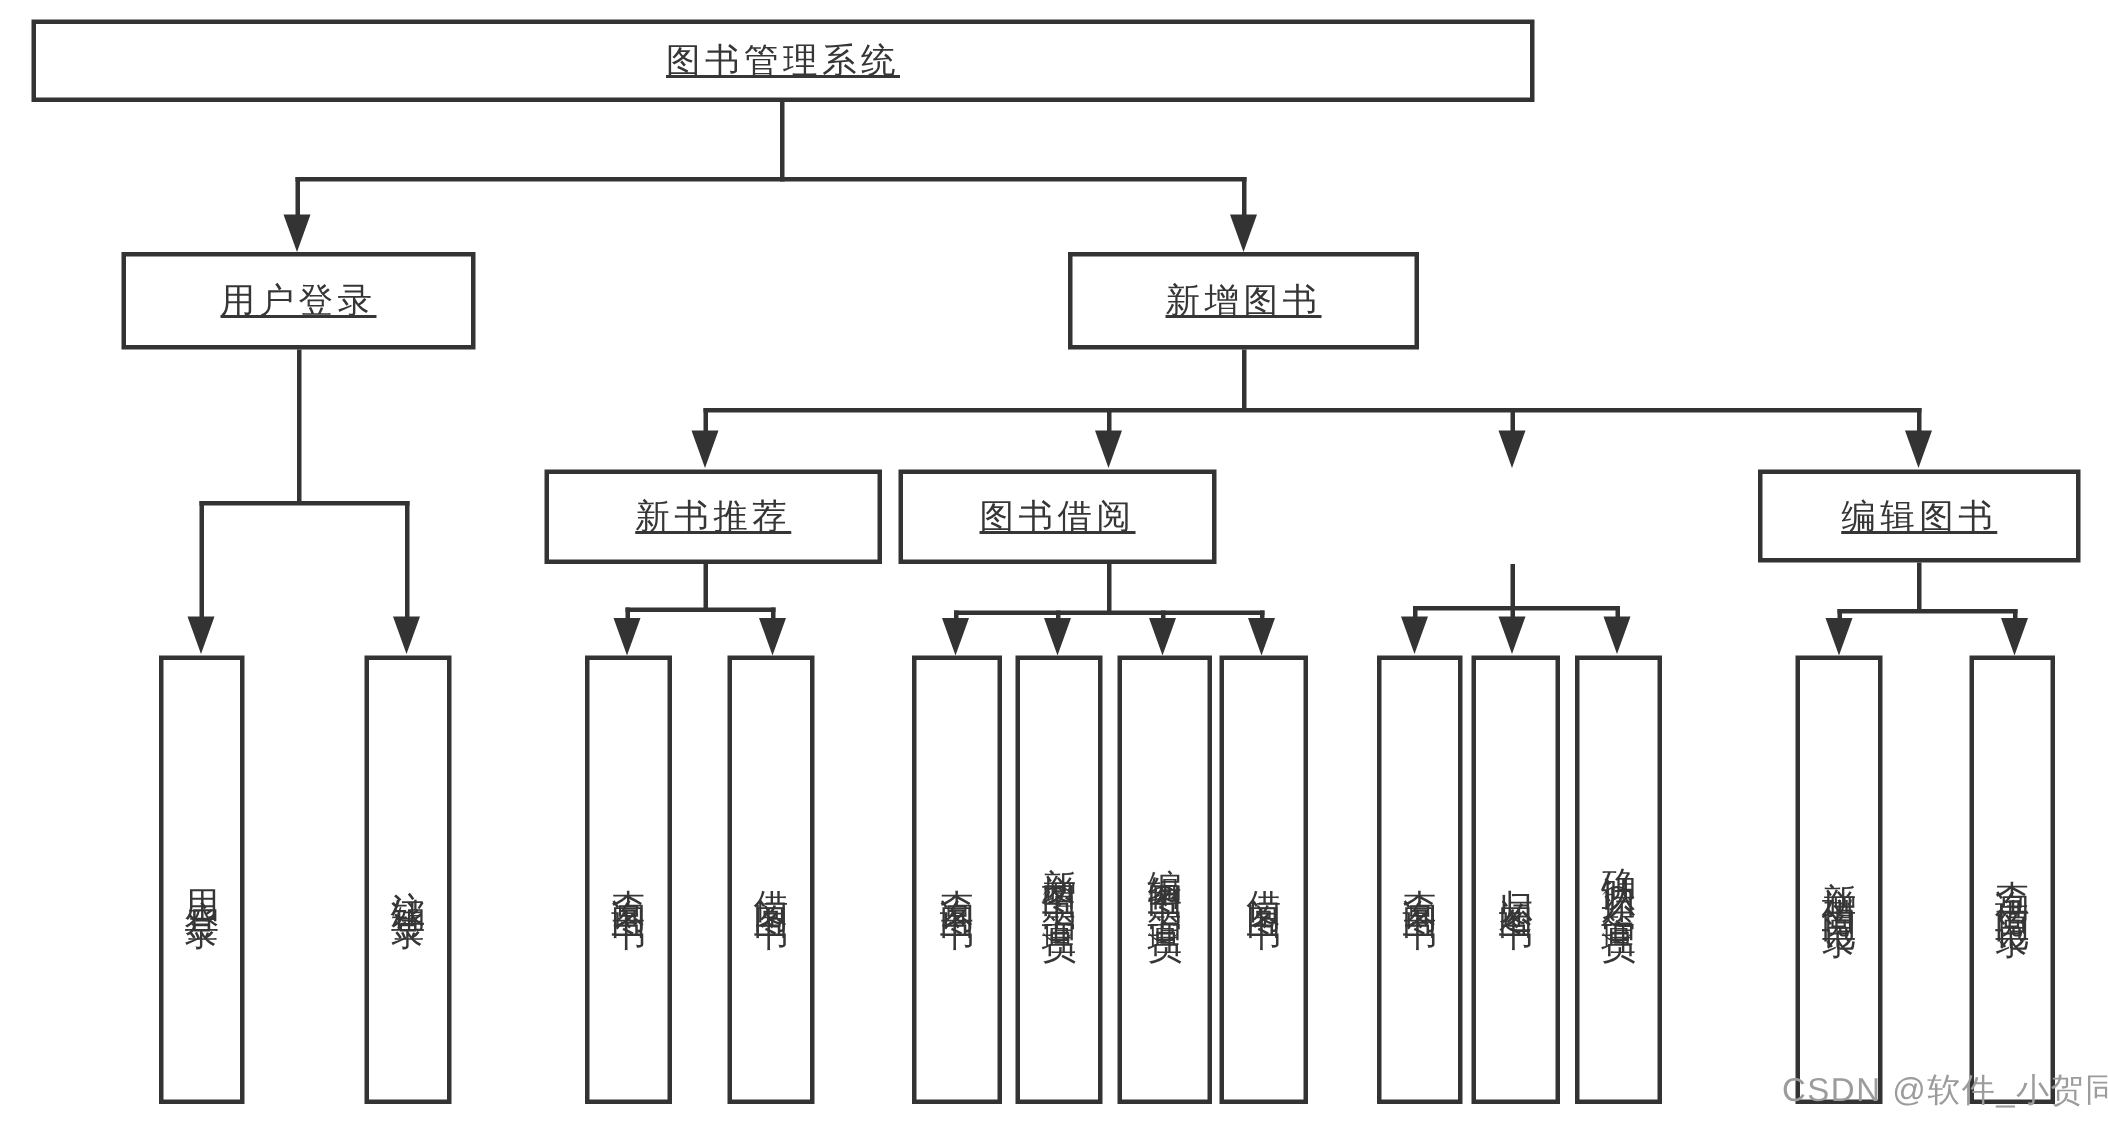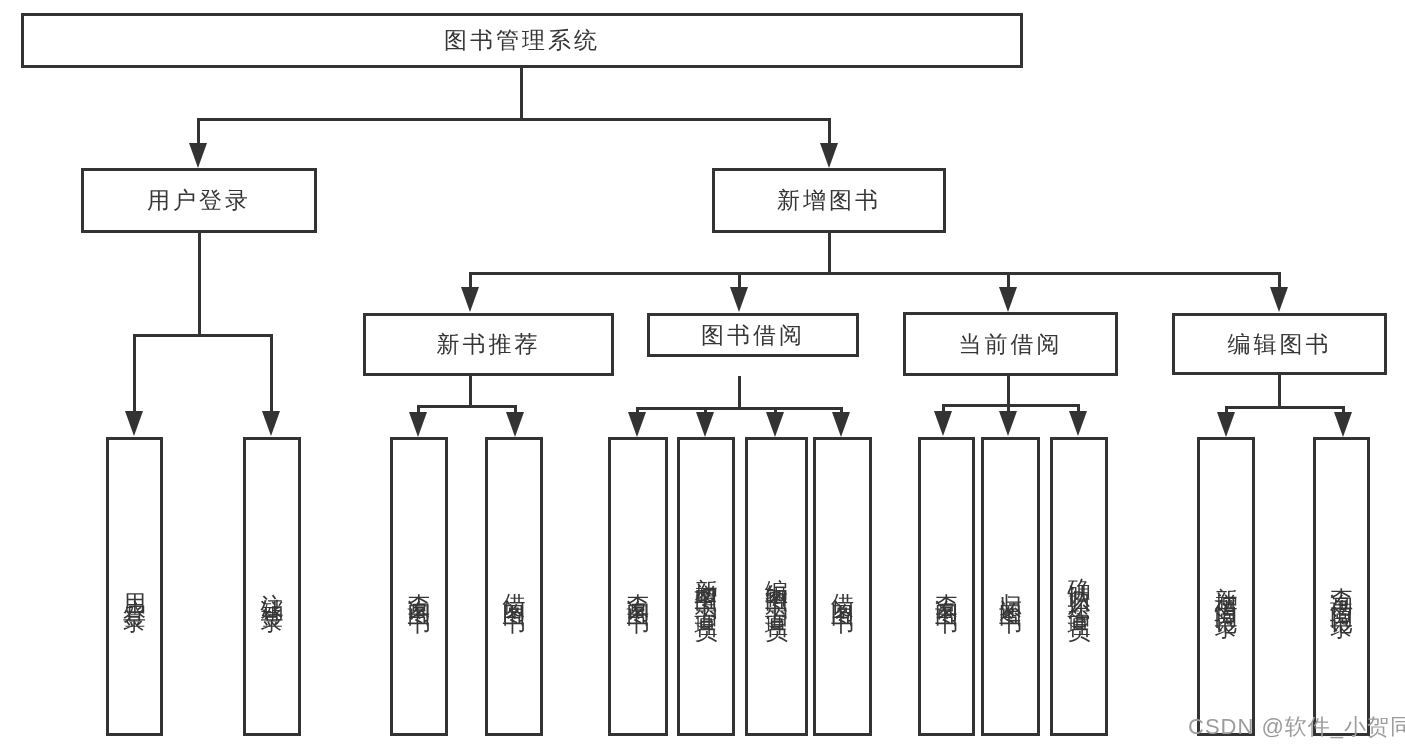--- a/index.html
+++ b/index.html
@@ -4,21 +4,21 @@
 <style>
   html,body{margin:0;padding:0;background:#ffffff;}
   .stage{
     position:relative;width:1405px;height:747px;background:#ffffff;overflow:hidden;
     font-family:"Liberation Sans","DejaVu Sans",sans-serif;color:#363636;
   }
   .node{
     position:absolute;box-sizing:border-box;border:3px solid #333333;background:#ffffff;
     display:flex;align-items:center;justify-content:center;
   }
-  .hlabel{font-size:23px;letter-spacing:3px;color:#363636;white-space:nowrap;}
+  .hlabel{font-size:23px;letter-spacing:3px;color:#363636;white-space:nowrap;text-decoration:underline;}
   .vlabel{
     writing-mode:vertical-rl;text-orientation:mixed;
     font-size:23px;letter-spacing:6px;color:#363636;line-height:1;white-space:nowrap;
   }
   .hline,.vline{position:absolute;background:#333333;}
   .arrow{
     position:absolute;width:0;height:0;
     border-left:9px solid transparent;border-right:9px solid transparent;
     border-top:25px solid #333333;
   }
@@ -61,28 +61,25 @@
   <div class="hline" style="left:469px;top:272px;width:812px;height:3px"></div>
   <div class="vline" style="left:469px;top:272px;width:3px;height:16px"></div>
   <div class="arrow" style="left:461px;top:287px"></div>
   <div class="vline" style="left:738px;top:272px;width:3px;height:16px"></div>
   <div class="arrow" style="left:730px;top:287px"></div>
   <div class="vline" style="left:1007px;top:272px;width:3px;height:16px"></div>
   <div class="arrow" style="left:999px;top:287px"></div>
   <div class="vline" style="left:1278px;top:272px;width:3px;height:16px"></div>
   <div class="arrow" style="left:1270px;top:287px"></div>
 
-  <div class="node" style="left:363px;top:313px;width:251px;height:63px">
+  <div class="node" style="left:363px;top:313px;width:225px;height:63px">
     <span class="hlabel">新书推荐</span>
   </div>
-  <div class="node" style="left:647px;top:313px;width:212px;height:44px">
+  <div class="node" style="left:599px;top:313px;width:212px;height:63px">
     <span class="hlabel">图书借阅</span>
-  </div>
-  <div class="node" style="left:903px;top:312px;width:215px;height:64px">
-    <span class="hlabel">当前借阅</span>
   </div>
   <div class="node" style="left:1172px;top:313px;width:215px;height:62px">
     <span class="hlabel">编辑图书</span>
   </div>
 
   <div class="vline" style="left:469px;top:376px;width:3px;height:31px"></div>
   <div class="hline" style="left:417px;top:405px;width:100px;height:3px"></div>
   <div class="vline" style="left:417px;top:405px;width:3px;height:8px"></div>
   <div class="arrow" style="left:409px;top:412px"></div>
   <div class="vline" style="left:514px;top:405px;width:3px;height:8px"></div>

